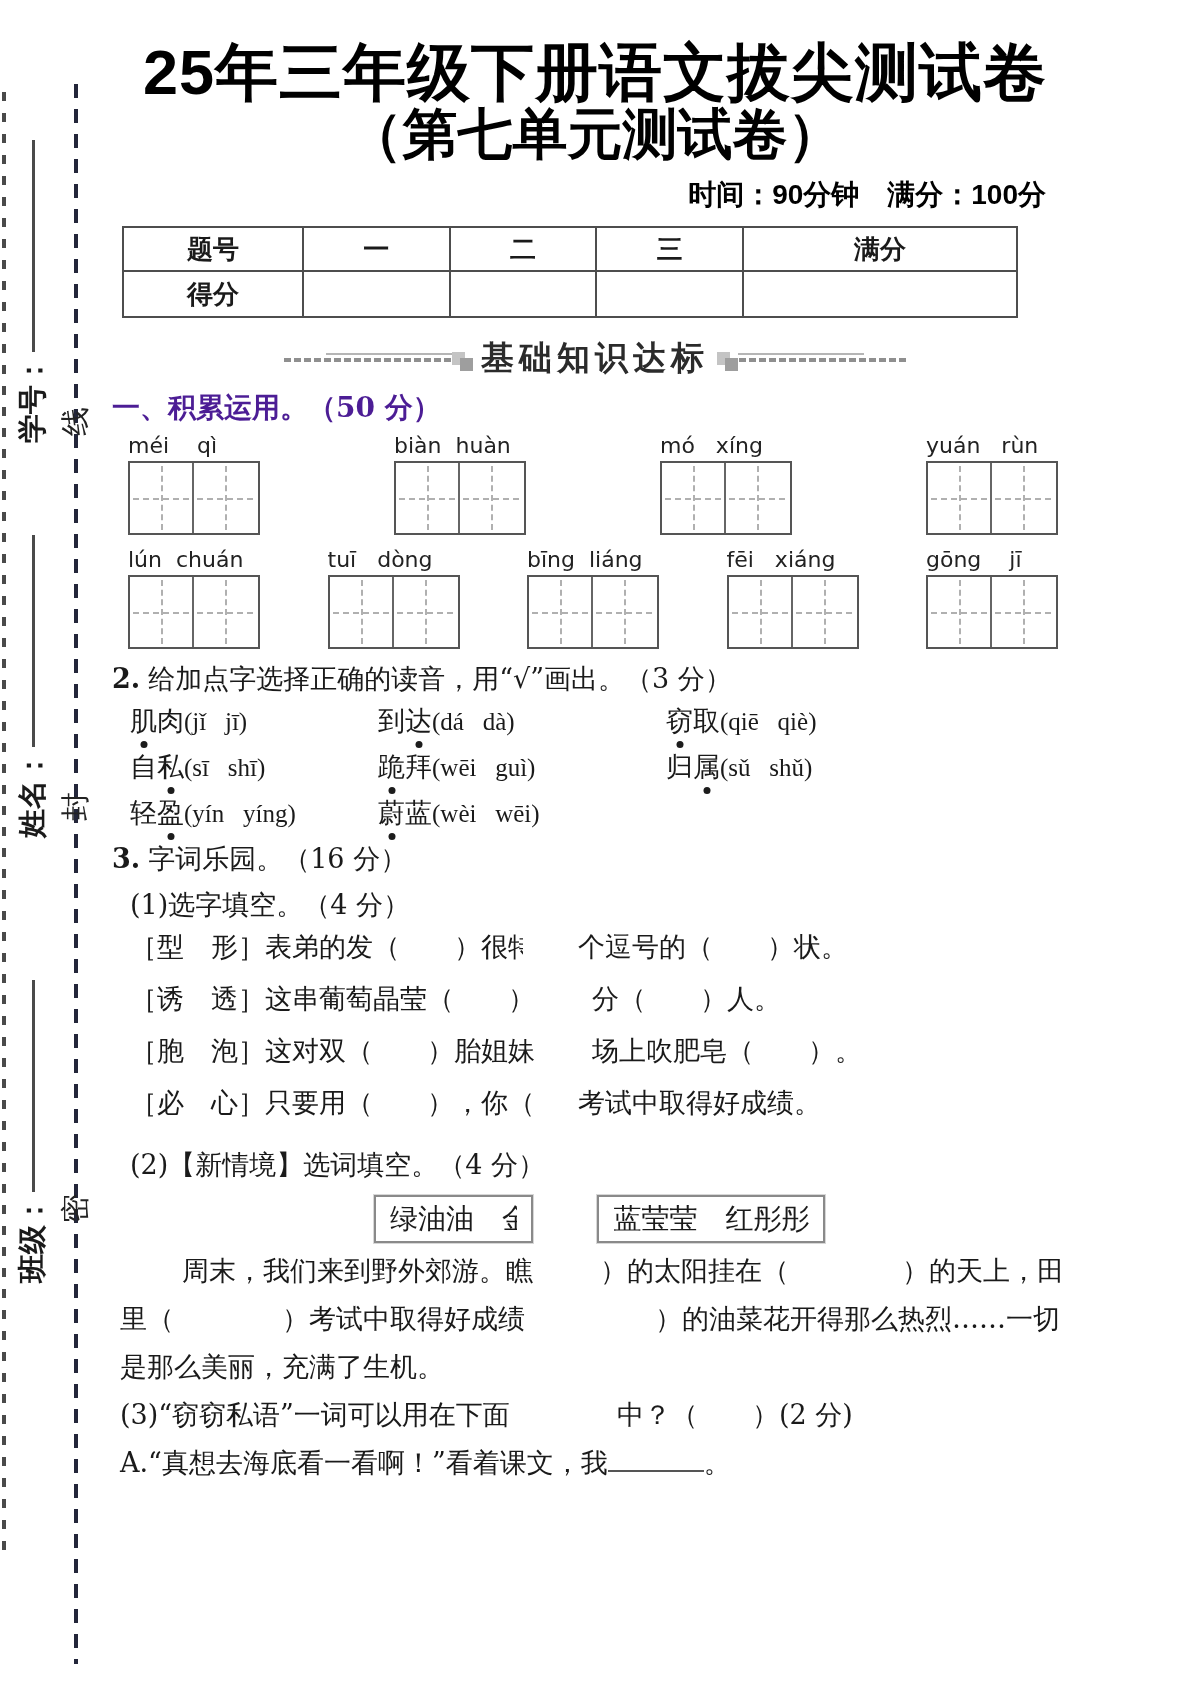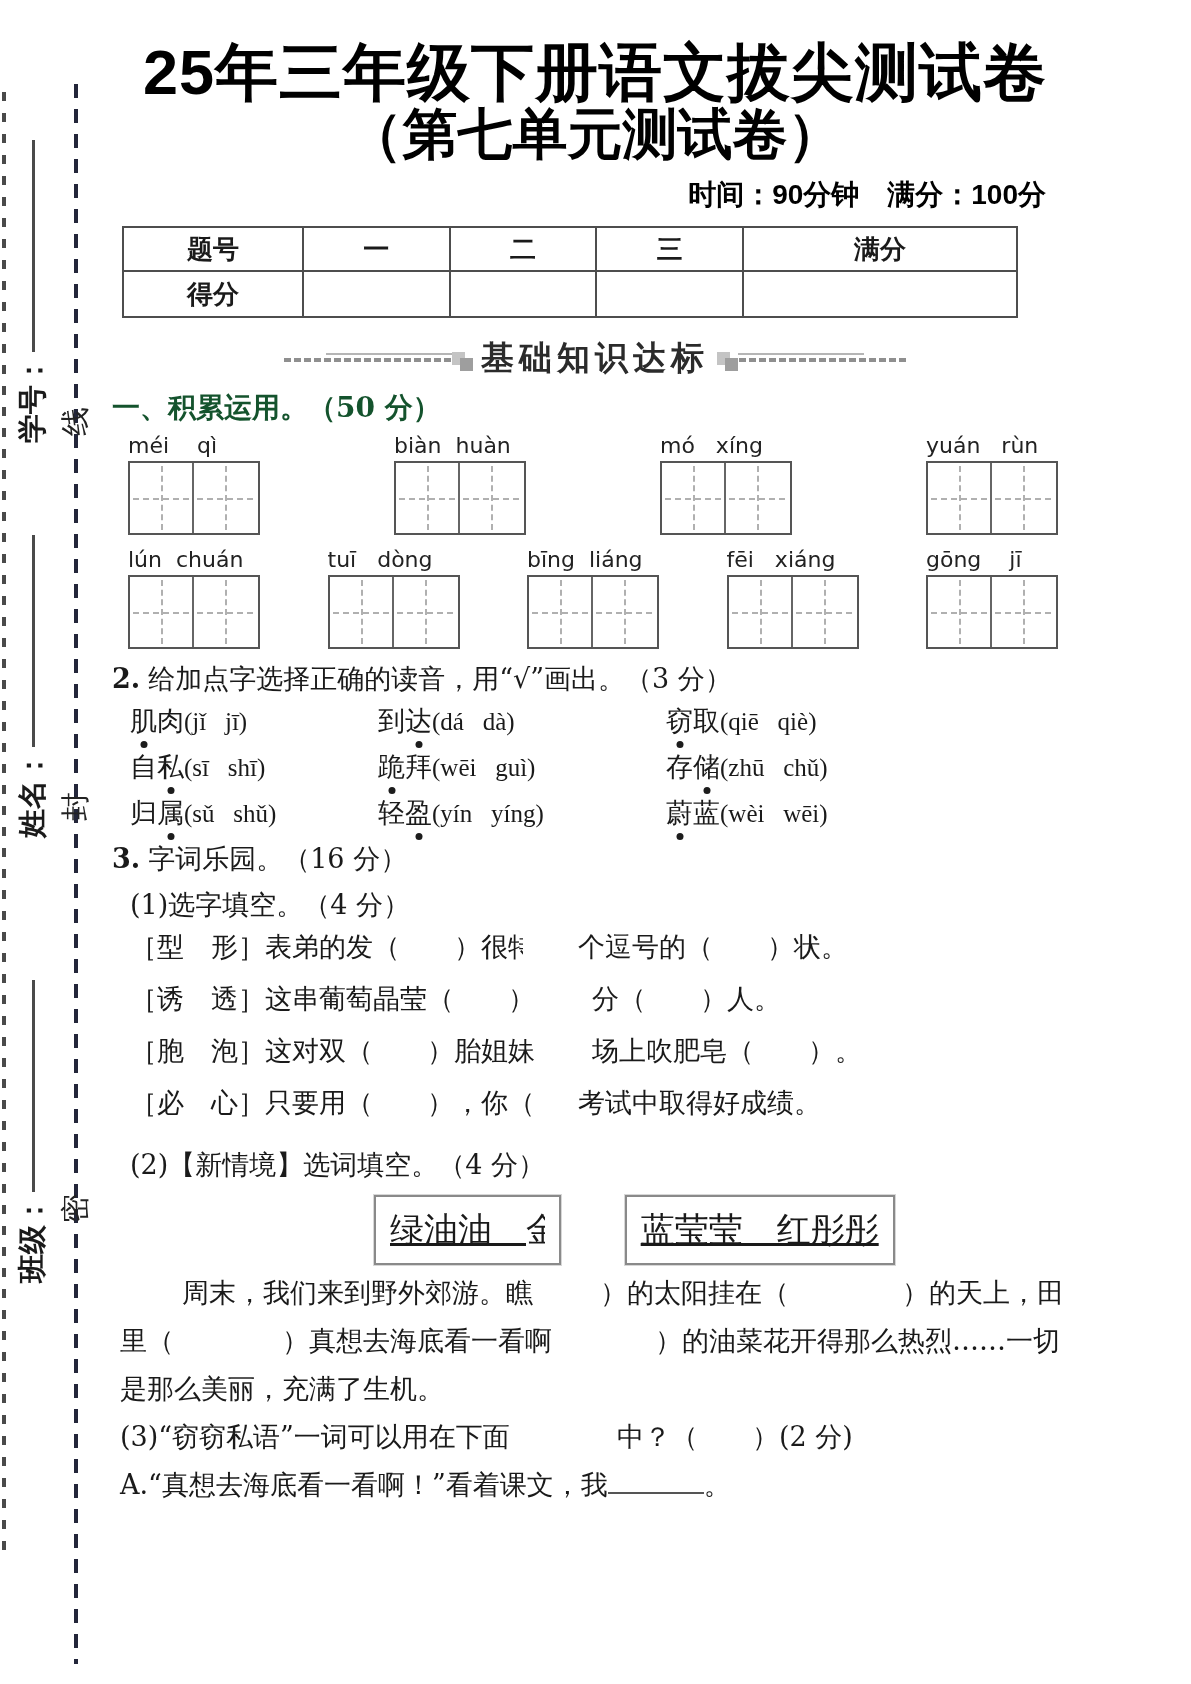--- a/index.html
+++ b/index.html
@@ -40,21 +40,21 @@
   .banner-text { font-weight:700; font-size:33px; letter-spacing:5px; color:#2b2b2b; }
   .deco-lines { width:168px; height:13px; position:relative; }
   .deco-lines::before { content:""; position:absolute; top:1px; left:42px; right:0; border-top:2px solid #b5b5b5; }
   .deco-lines::after  { content:""; position:absolute; top:6px; left:0; right:0; height:4px;
       background:repeating-linear-gradient(90deg,#8f8f8f 0 7px, transparent 7px 10px); }
   .deco-right .deco-lines { transform:scaleX(-1); }
   .sq { display:inline-block; width:13px; height:13px; background:#c4c4c4; }
   .sq2 { background:#9e9e9e; margin-left:-5px; transform:translateY(6px); }
   .deco { display:flex; align-items:center; }
 
-  .h-part { font-weight:700; font-size:28px; margin:8px 0 6px 0; color:#14532d; }
+  .h-part { font-weight:700; font-size:28px; margin:8px 0 6px 0; color:#4c1d95; }
   .q-line { font-size:27px; margin:8px 0 6px 0; }
   .qnum { font-weight:700; margin-right:8px; }
 
   .py-row { display:flex; justify-content:space-between; width:930px; padding-left:16px; margin:6px 0 12px 0; }
   .py-group { }
   .py-label { font-family:"DejaVu Sans",sans-serif; font-size:22px; white-space:pre; margin-bottom:3px; color:#222; }
   .py-box { display:flex; border:2px solid #555; width:128px; }
   .py-cell { width:62px; height:70px; position:relative; }
   .py-cell + .py-cell { border-left:2px solid #666; }
   .py-cell::before { content:""; position:absolute; left:50%; top:3px; bottom:3px; border-left:2px dashed #b0b0b0; }
@@ -66,21 +66,21 @@
   .zi[data-dot="true"]::after { content:""; position:absolute; left:50%; bottom:-9px; width:7px; height:7px;
       border-radius:50%; background:#1c1c1c; transform:translateX(-50%); }
   .q2-py { font-family:Liberation Serif, serif; font-size:25px; white-space:pre; }
 
   .sub-label { font-size:27px; margin:10px 0 6px 18px; }
   .fill-line { position:relative; height:52px; font-size:27px; margin-left:18px; white-space:nowrap; }
   .frag-right { position:absolute; top:0; }
   .half-char { display:inline-block; width:0.55em; overflow:hidden; white-space:pre; vertical-align:bottom; }
 
   .wordbox-row { display:flex; gap:64px; margin:12px 0 10px 262px; }
-  .wordbox { border:2px solid #8a8a8a; box-shadow:0 0 0 1px #d7d7d7; padding:10px 14px; font-size:34px; white-space:pre;text-decoration:underline; }
+  .wordbox { border:2px solid #8a8a8a; box-shadow:0 0 0 1px #d7d7d7; padding:3px 14px; font-size:28px; white-space:pre; }
 
   .p-line { position:relative; height:48px; font-size:27px; white-space:nowrap; }
   .p-abs { position:absolute; top:0; }
   .p-flow { margin-left:8px; }
 
   .uline { display:inline-block; width:96px; border-bottom:2px solid #555; height:1px; vertical-align:baseline; }
 </style>
 </head>
 <body>
 
@@ -231,23 +231,20 @@
       <div class="q2-item">
         <span class="zi" data-dot="true">窃</span><span class="zi" data-dot="false">取</span><span class="q2-py">(qiē   qiè)</span>
       </div>
       <div class="q2-item">
         <span class="zi" data-dot="false">自</span><span class="zi" data-dot="true">私</span><span class="q2-py">(sī   shī)</span>
       </div>
       <div class="q2-item">
         <span class="zi" data-dot="true">跪</span><span class="zi" data-dot="false">拜</span><span class="q2-py">(wēi   guì)</span>
       </div>
       <div class="q2-item">
-        <span class="zi" data-dot="false">存</span><span class="zi" data-dot="true">储</span><span class="q2-py">(zhū   chǔ)</span>
-      </div>
-      <div class="q2-item">
         <span class="zi" data-dot="false">归</span><span class="zi" data-dot="true">属</span><span class="q2-py">(sǔ   shǔ)</span>
       </div>
       <div class="q2-item">
         <span class="zi" data-dot="false">轻</span><span class="zi" data-dot="true">盈</span><span class="q2-py">(yín   yíng)</span>
       </div>
       <div class="q2-item">
         <span class="zi" data-dot="true">蔚</span><span class="zi" data-dot="false">蓝</span><span class="q2-py">(wèi   wēi)</span>
       </div>
     </div>
 
@@ -280,21 +277,21 @@
       <span class="wordbox"><span>绿油油　</span><span class="half-char">金</span></span>
       <span class="wordbox">蓝莹莹　红彤彤</span>
     </div>
 
     <div class="p-line">
       <span class="p-abs" style="left:70px">周末，我们来到野外郊游。瞧</span>
       <span class="p-abs" style="left:488px">）的太阳挂在（</span>
       <span class="p-abs" style="left:790px">）的天上，田</span>
     </div>
     <div class="p-line">
-      <span class="p-abs" style="left:8px">里（　　　　）真想去海底看一看啊</span>
+      <span class="p-abs" style="left:8px">里（　　　　）考试中取得好成绩</span>
       <span class="p-abs" style="left:543px">）的油菜花开得那么热烈……一切</span>
     </div>
     <div class="p-line">
       <span class="p-flow">是那么美丽，充满了生机。</span>
     </div>
 
     <div class="p-line">
       <span class="p-abs" style="left:8px">(3)“窃窃私语”一词可以用在下面</span>
       <span class="p-abs" style="left:505px">中？（　　）(2 分)</span>
     </div>

